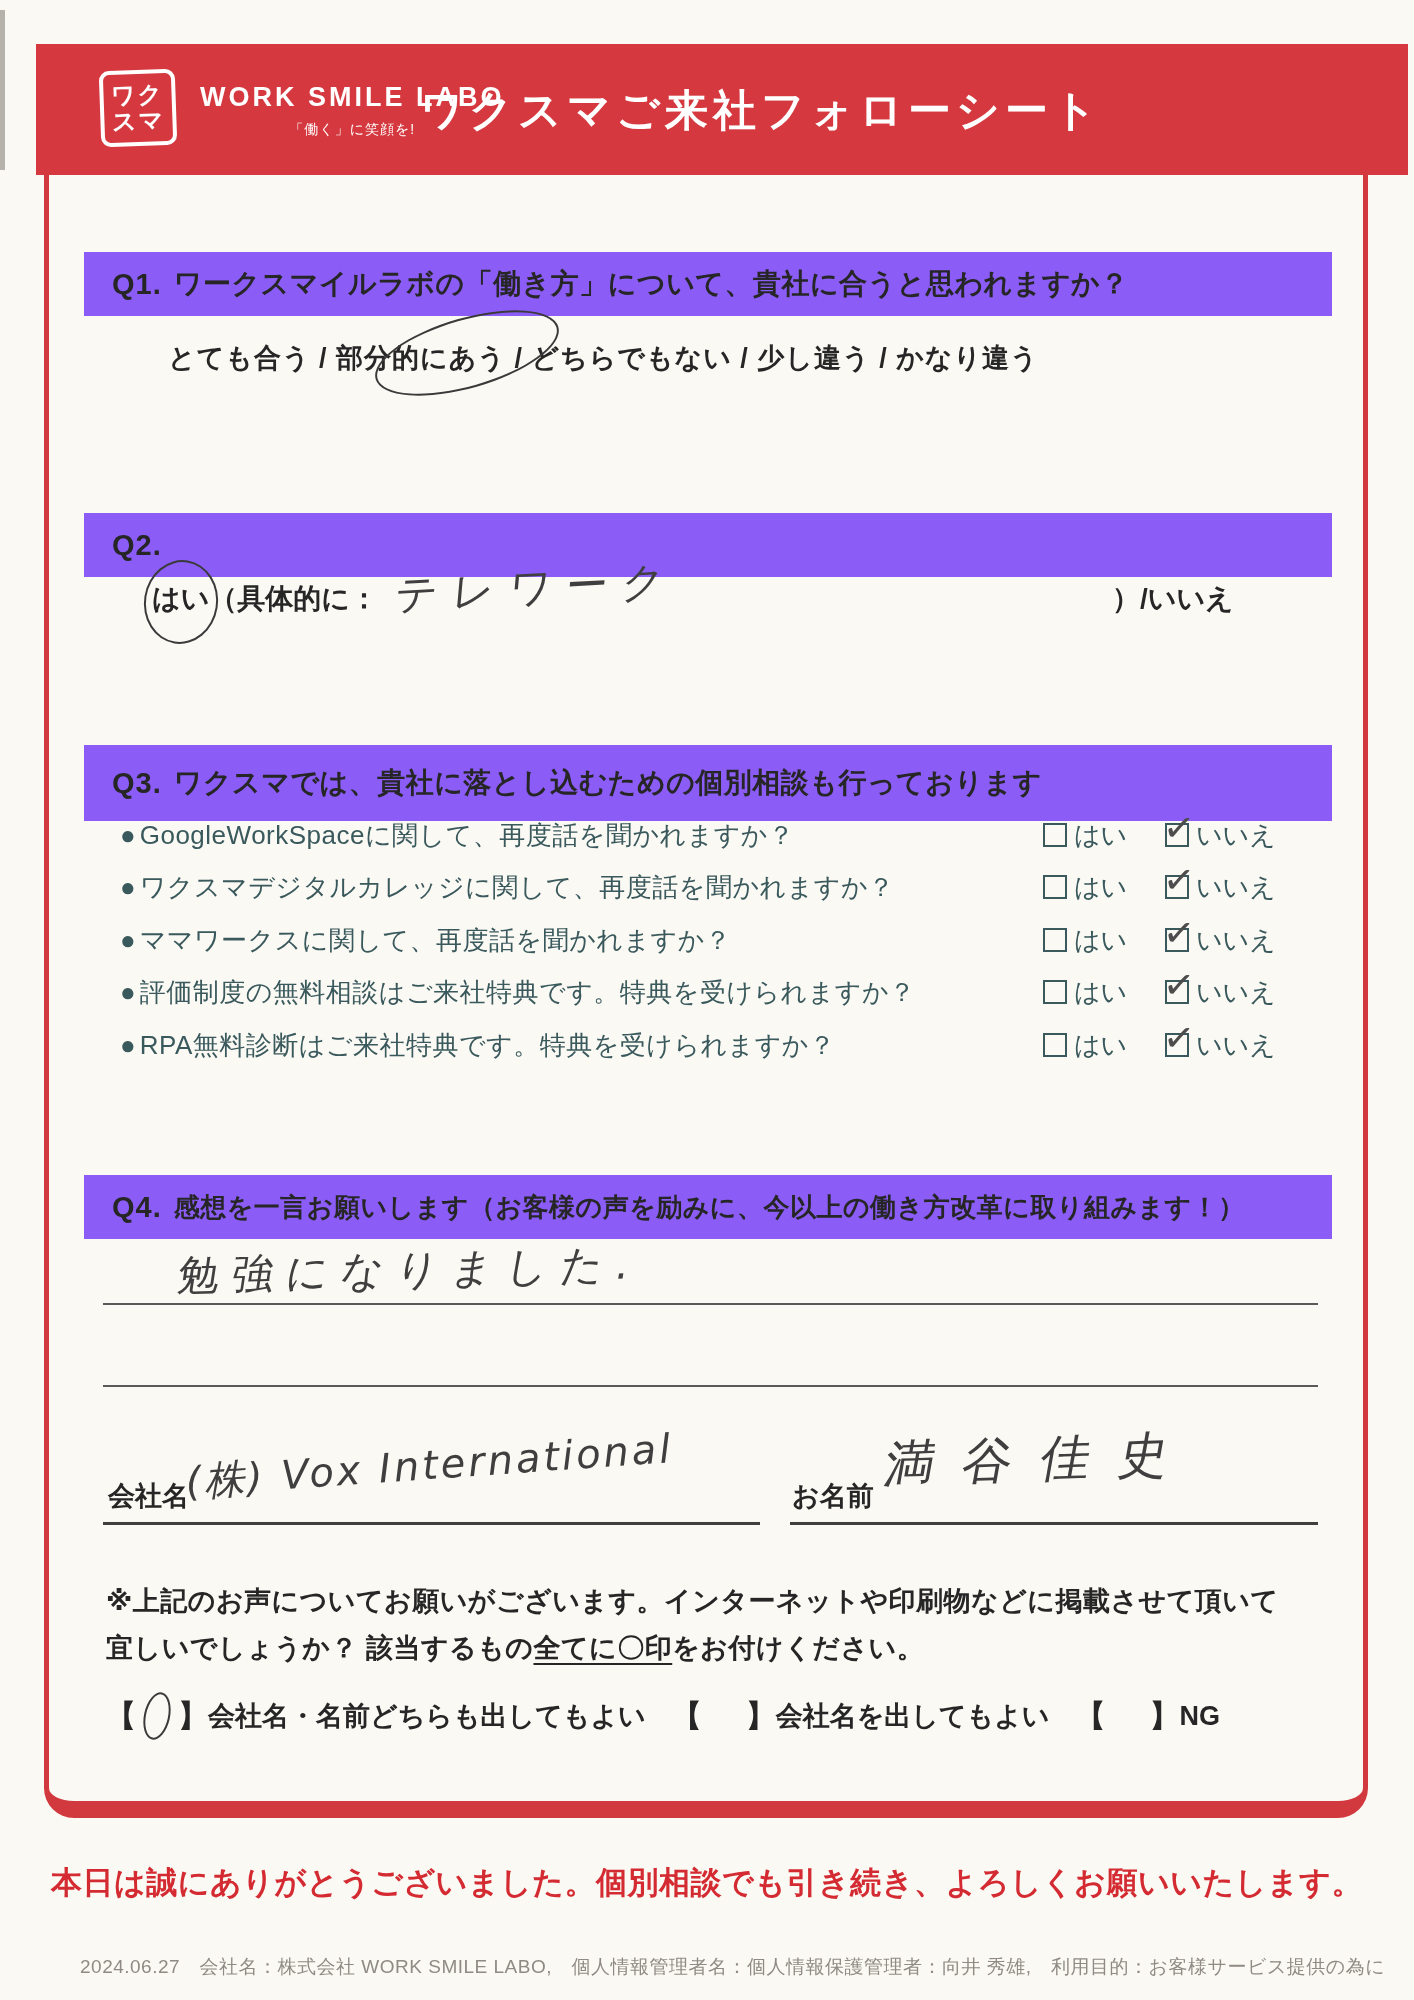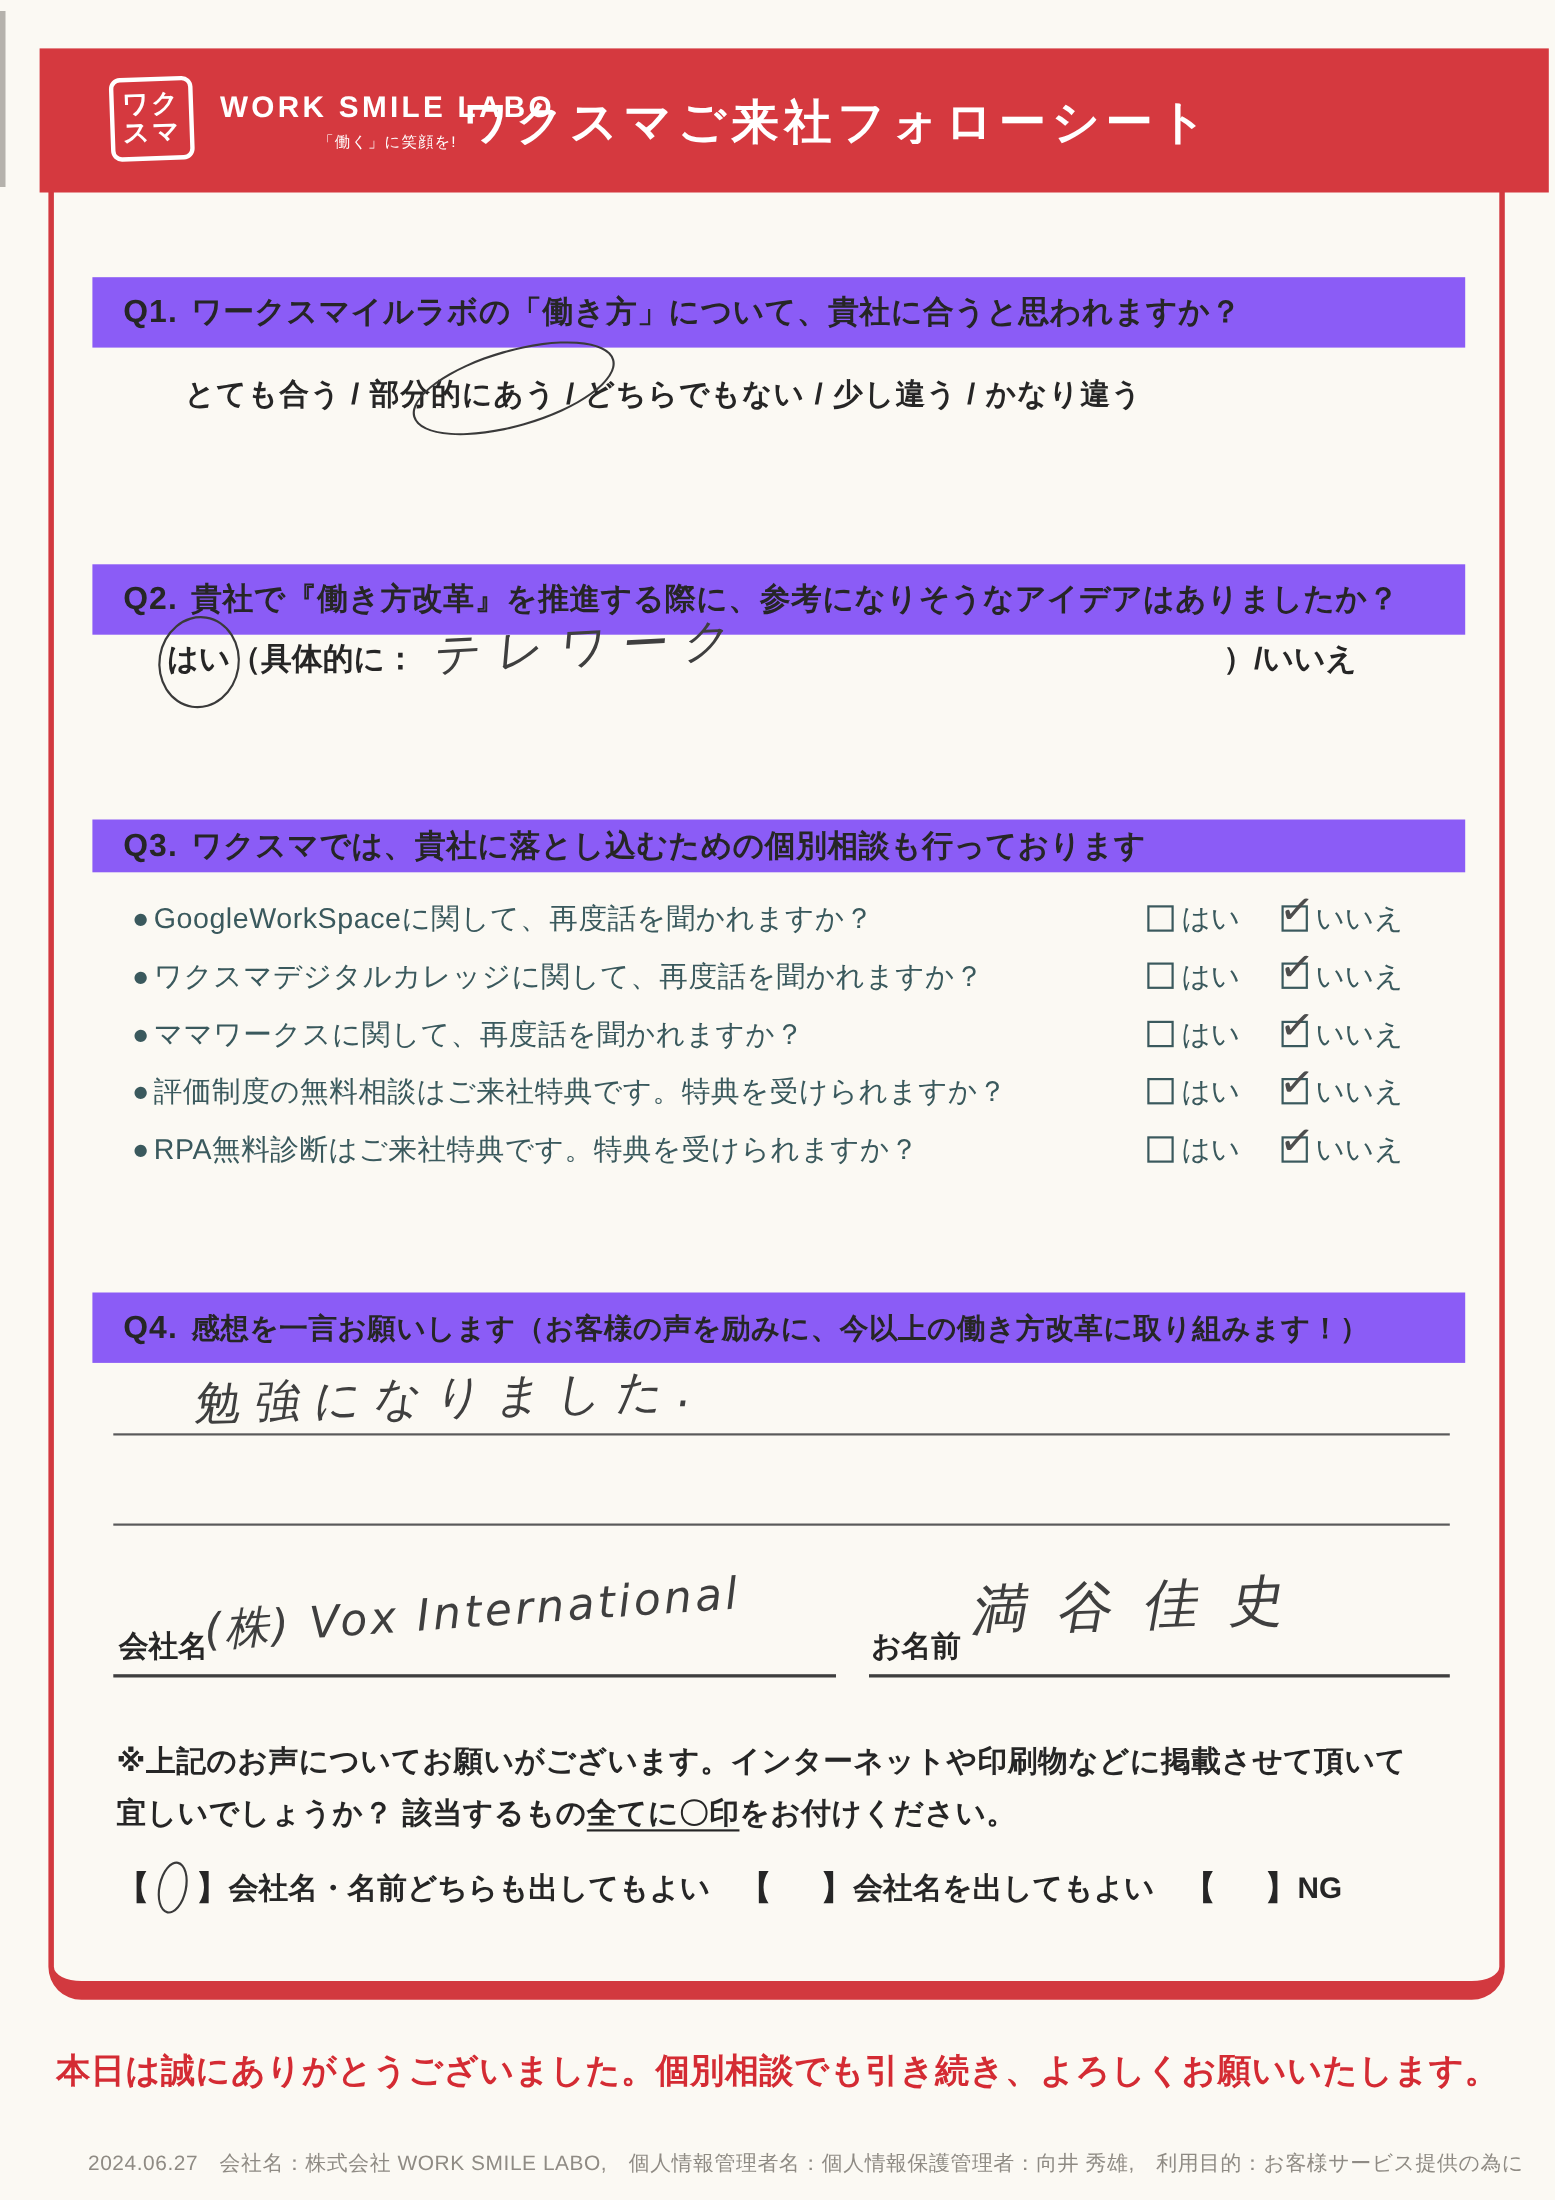--- a/index.html
+++ b/index.html
@@ -44,21 +44,21 @@
   
   .q-band {
     position:absolute; left:84px; width:1248px; height:64px;
     background:#8b5cf6; display:flex; align-items:center;
     padding-left:28px; z-index:2;
   }
   .q-band .q-label { font-size:29px; font-weight:700; margin-right:12px; letter-spacing:1px; }
   .q-band .q-text  { font-size:28px; font-weight:700; letter-spacing:.5px; }
   #q1-band { top:252px; }
   #q2-band { top:513px; }
-  #q3-band { top:745px; height:48px;text-align:center; }
+  #q3-band { top:745px; height:76px;text-align:center; }
   #q4-band { top:1175px; }
   #q4-band .q-text { font-size:26px; }
 
   .options-line {
     position:absolute; left:168px; top:340px; z-index:2;
     font-size:27px; font-weight:700; letter-spacing:1px;
   }
 
   
   .oval {
@@ -169,21 +169,20 @@
 
 <div class="q-band" id="q1-band">
   <span class="q-label">Q1.</span>
   <span class="q-text">ワークスマイルラボの「働き方」について、貴社に合うと思われますか？</span>
 </div>
 <div class="options-line">とても合う / 部分的にあう / どちらでもない / 少し違う / かなり違う</div>
 <div class="oval" id="q1-oval"></div>
 
 <div class="q-band" id="q2-band">
   <span class="q-label">Q2.</span>
-  <span class="q-text">貴社で『働き方改革』を推進する際に、参考になりそうなアイデアはありましたか？</span>
 </div>
 <div class="q2-answer">はい（具体的に：</div>
 <div class="oval" id="q2-oval"></div>
 <div class="hand q2-hand">テレワーク</div>
 <div class="q2-suffix">）/いいえ</div>
 
 <div class="q-band" id="q3-band">
   <span class="q-label">Q3.</span>
   <span class="q-text">ワクスマでは、貴社に落とし込むための個別相談も行っております</span>
 </div>

